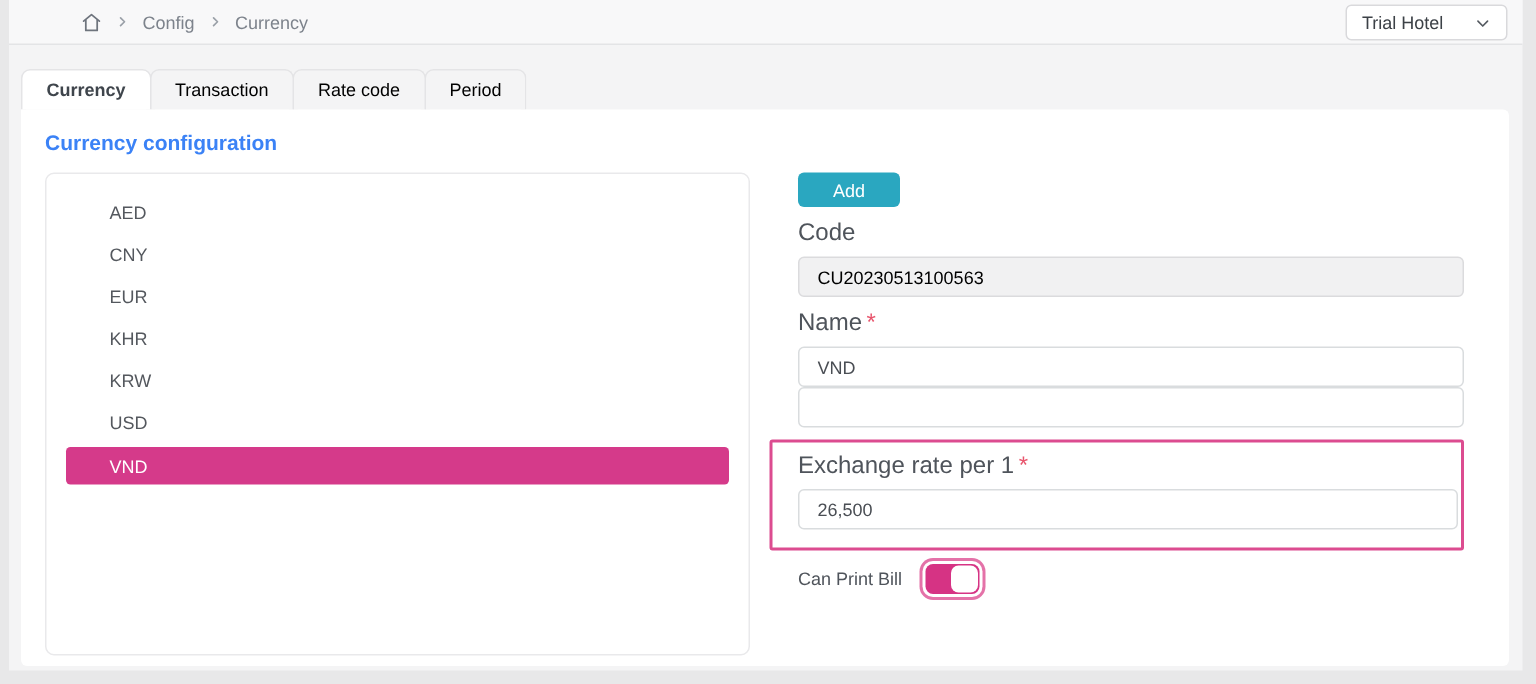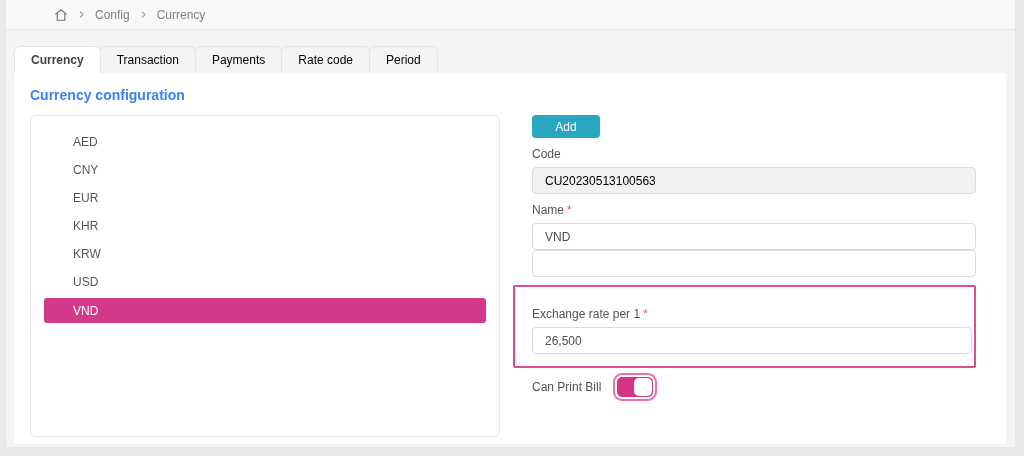--- a/index.html
+++ b/index.html
@@ -41,29 +41,29 @@
                 background:#fff; padding:12px 13px; overflow:hidden; }
   .list-item { height:28px; display:flex; align-items:center; padding-left:29px;
                font-size:12px; color:#54585e; border-radius:3px; cursor:pointer; }
   .list-item.selected { background:#d53a8a; color:#fff; height:25px; margin:2px 0; }
 
   
   .form-panel { flex:1; margin-left:32px; }
   .add-row { display:flex; justify-content:flex-start; }
   .btn { border:none; border-radius:4px; font-size:12px; font-family:inherit; cursor:pointer; }
   .btn-add { width:68px; height:23px; background:#2aa7c0; color:#fff; margin-right:5px; }
-  .field-label { font-size:12px; color:#4f545b; margin:9px 0 6px; }
+  .field-label { font-size:16px; color:#4f545b; margin:9px 0 6px; }
   .req { color:#e8556d; margin-left:3px; }
   .field-input { width:100%; height:27px; border:1px solid #d9dcde; border-radius:4px;
                  padding:0 12px; font-size:12px; color:#4a4e54; font-family:inherit;
                  background:#fff; outline:none; }
   .field-input:disabled { background:#f1f1f2; border-color:#dbdbdd; color:#000000; }
 
   .highlight-box { border:2px solid #dc4c90; border-radius:2px; margin:8px 0 8px -19px;
-                   padding:13px 2px 12px 17px; }
+                   padding:0 2px 12px 17px; }
   .highlight-box .field-label { margin-top:7px; }
 
   .toggle-row { display:flex; align-items:center; margin-top:9px; }
   .toggle-label { font-size:12px; color:#4f545b; }
   .switch { position:relative; width:36px; height:20px; background:#d63384; border-radius:5px;
             margin-left:16px; cursor:pointer;
             box-shadow:0 0 0 2px #fff, 0 0 0 4px #e472a8; }
   .switch .knob { position:absolute; right:1px; top:1px; width:18px; height:18px;
                   background:#fff; border-radius:5px; }
 
@@ -89,26 +89,33 @@
             </svg>
         </span>
         <span>Config</span>
         <span class="sep">
           <svg width="9" height="9" viewBox="0 0 24 24" fill="none" stroke="currentColor" stroke-width="3" stroke-linecap="round" stroke-linejoin="round">
               <path d="m9 5 7 7-7 7"></path>
             </svg>
         </span>
         <span>Currency</span>
       </div>
+      <div class="hotel-select">
+        <span>Trial Hotel</span>
+        <span class="chev">
+          <svg width="11" height="11" viewBox="0 0 24 24" fill="none" stroke="currentColor" stroke-width="2.4" stroke-linecap="round" stroke-linejoin="round">
+              <path d="m5 9 7 7 7-7"></path>
+            </svg>
+        </span>
+      </div>
     </div>
 
     <div class="tabs">
       <div class="tab active">Currency</div>
       <div class="tab">Transaction</div>
-      <div class="tab">Payments</div>
       <div class="tab">Rate code</div>
       <div class="tab">Period</div>
     </div>
 
     <div class="card">
       <div class="card-title">Currency configuration</div>
 
       <div class="content">
 
         <div class="list-panel">

